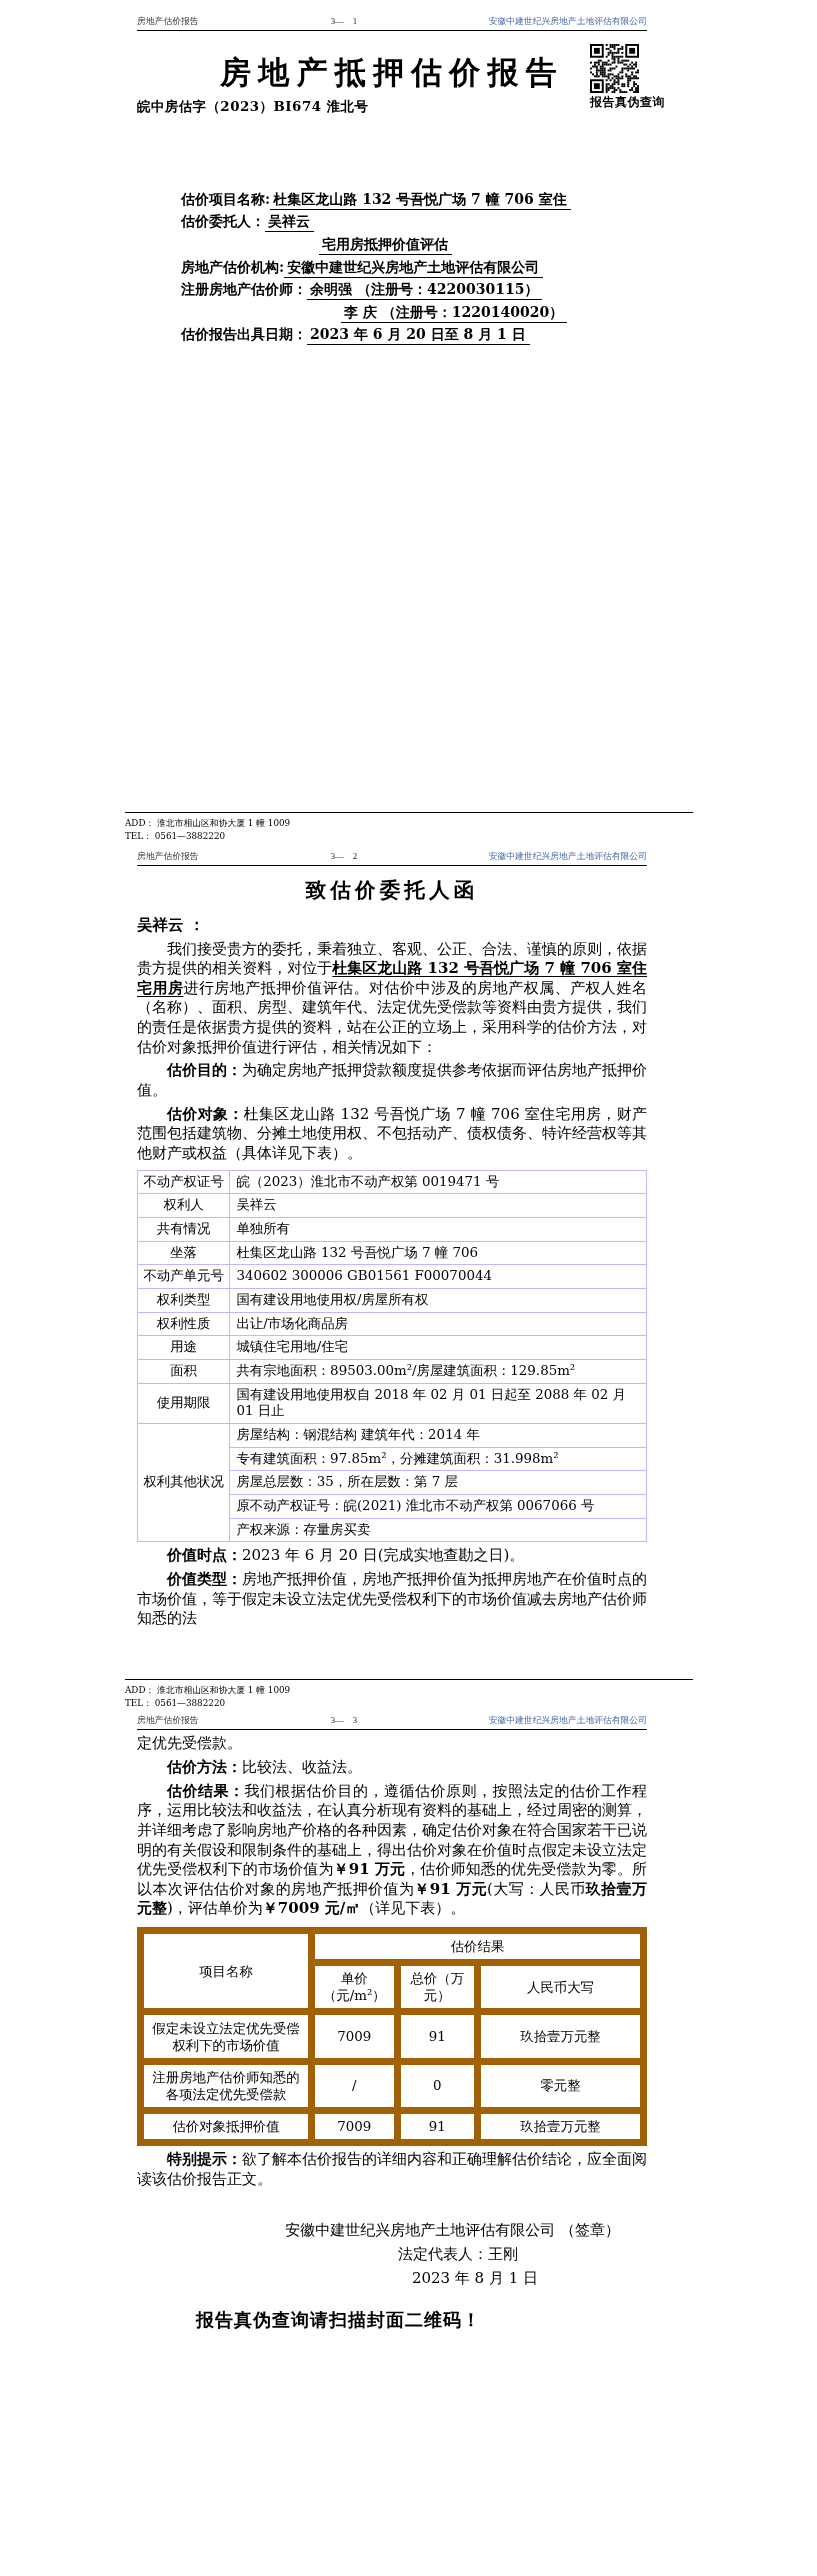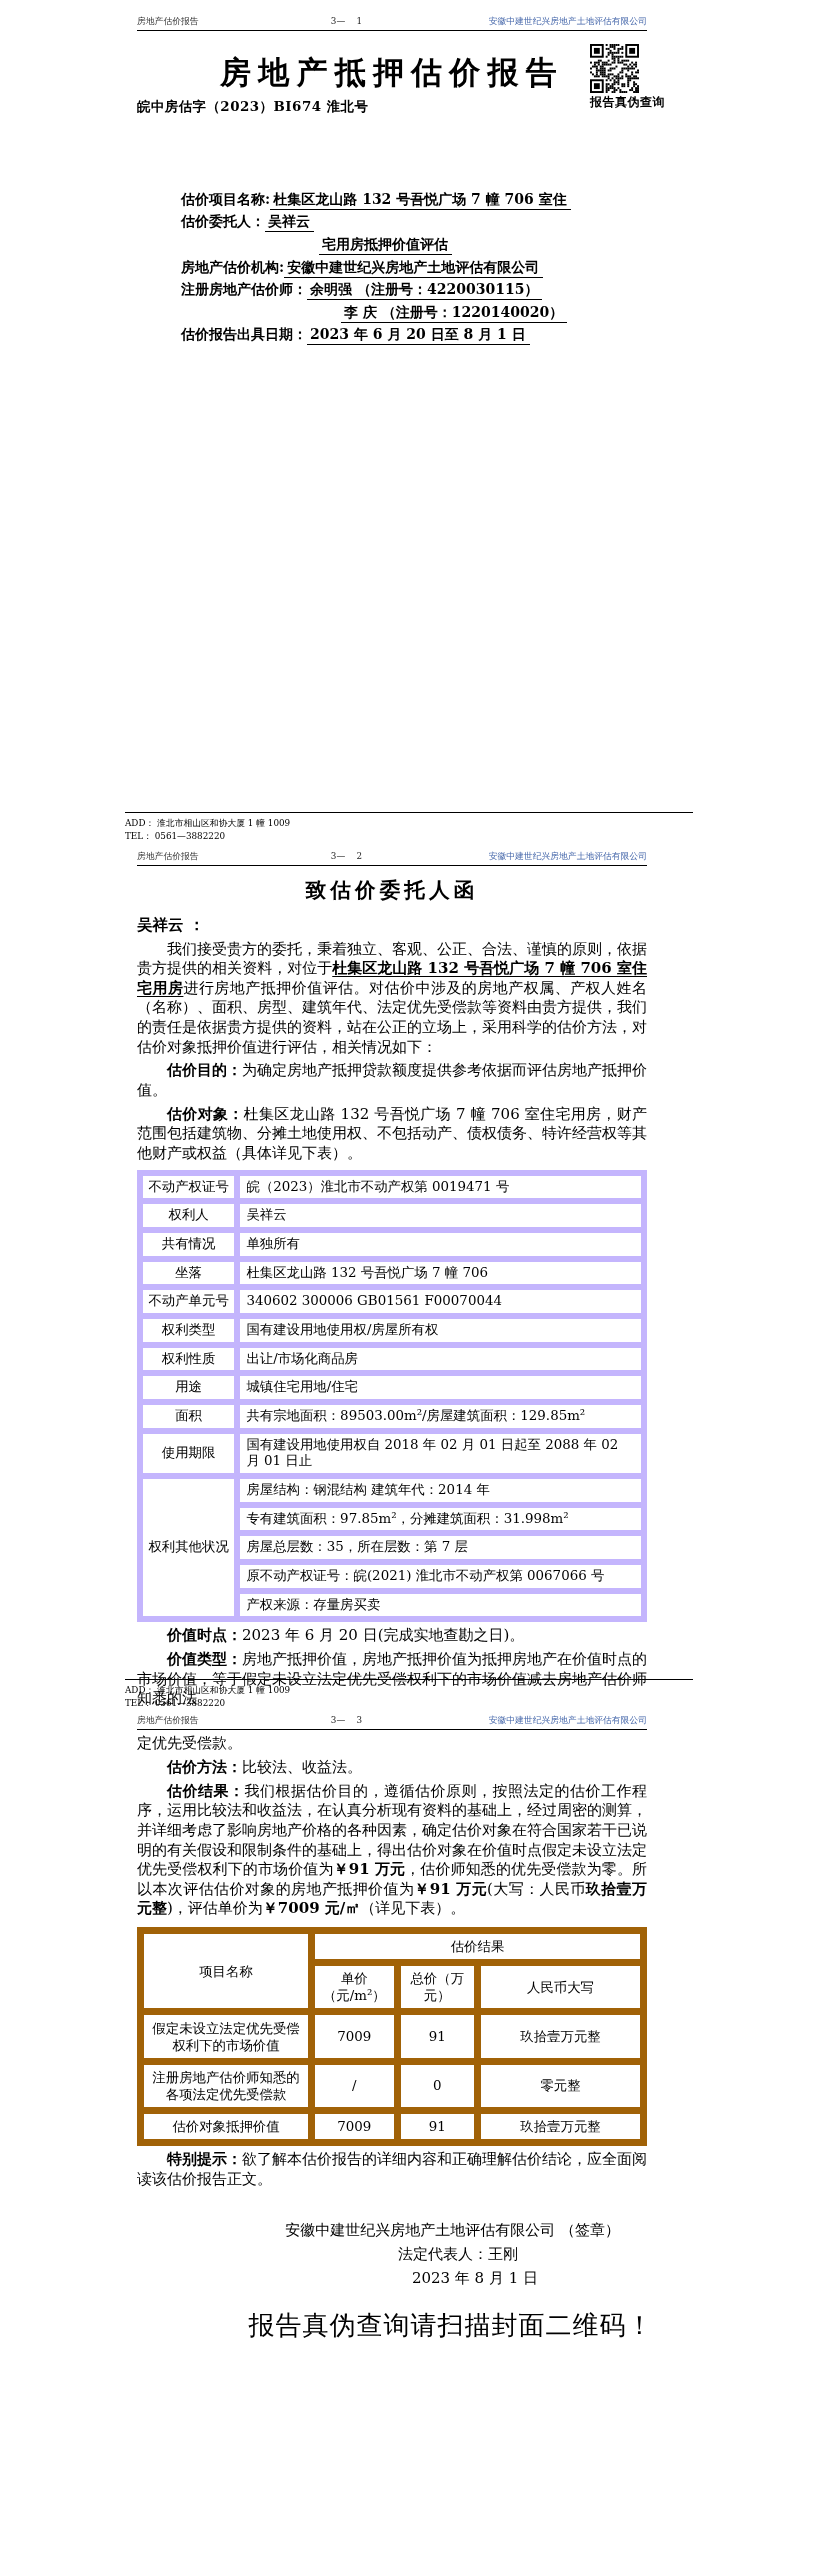--- a/index.html
+++ b/index.html
@@ -28,21 +28,21 @@
     position:relative;
     display:flex;
     justify-content:space-between;
     align-items:flex-end;
     border-bottom:1px solid #000;
     padding-bottom:3.1px;
     font-size:8.8px;
     line-height:11.3px;
   }
   .ph-left   { color:#333; }
-  .ph-center { position:absolute; left:38%; white-space:pre; color:#222; }
+  .ph-center { position:absolute; left:38%; white-space:pre; color:#222;font-family:Liberation Serif, serif; }
   .ph-right  { color:#4466aa; }
   .pgfoot {
     position:absolute;
     left:125px;
     right:125px;
     border-top:1px solid #000;
     padding-top:4.1px;
     font-size:8.8px;
     line-height:12.4px;
   }
@@ -103,21 +103,21 @@
     margin:4.1px 0 0 0;
   }
   .noindent { text-indent:0; }
   .b { font-weight:bold; }
   .bu { font-weight:bold; text-decoration:underline; text-underline-offset:2.6px; }
 
   
   table { border-collapse:collapse; width:100%; }
   .prop-table { margin-top:6.2px; font-size:13.4px; }
   .prop-table td {
-    border:6px solid #c4b5fd;
+    border:1px solid #c4b5fd;
     padding:3.1px 6.2px;
     line-height:16.5px;
     vertical-align:middle;
   }
   .prop-table td.lbl { width:87px; text-align:center; padding:3.1px 2.1px; }
 
   
   .res-table { margin-top:8.2px; font-size:13.4px; text-align:center; }
   .res-table td {
     border:7px solid #a16207;
@@ -126,23 +126,22 @@
     vertical-align:middle;
   }
 
   
   .sign-line   { font-size:15px; line-height:24px; text-align:right; }
   .sign-company { margin-top:29px; padding-right:27px; }
   .sign-rep    { padding-right:129px; }
   .sign-date   { padding-right:109px; }
   .qr-notice {
     margin-top:17.5px;
-    font-size:26px;
-    font-weight:normal;
-    text-align:center;
+    font-size:18px;
+    font-weight:bold;
     position:relative;
     left:59px;
     letter-spacing:1px;
   }
 </style>
 </head>
 <body>
 
 <div class="canvas">
 

